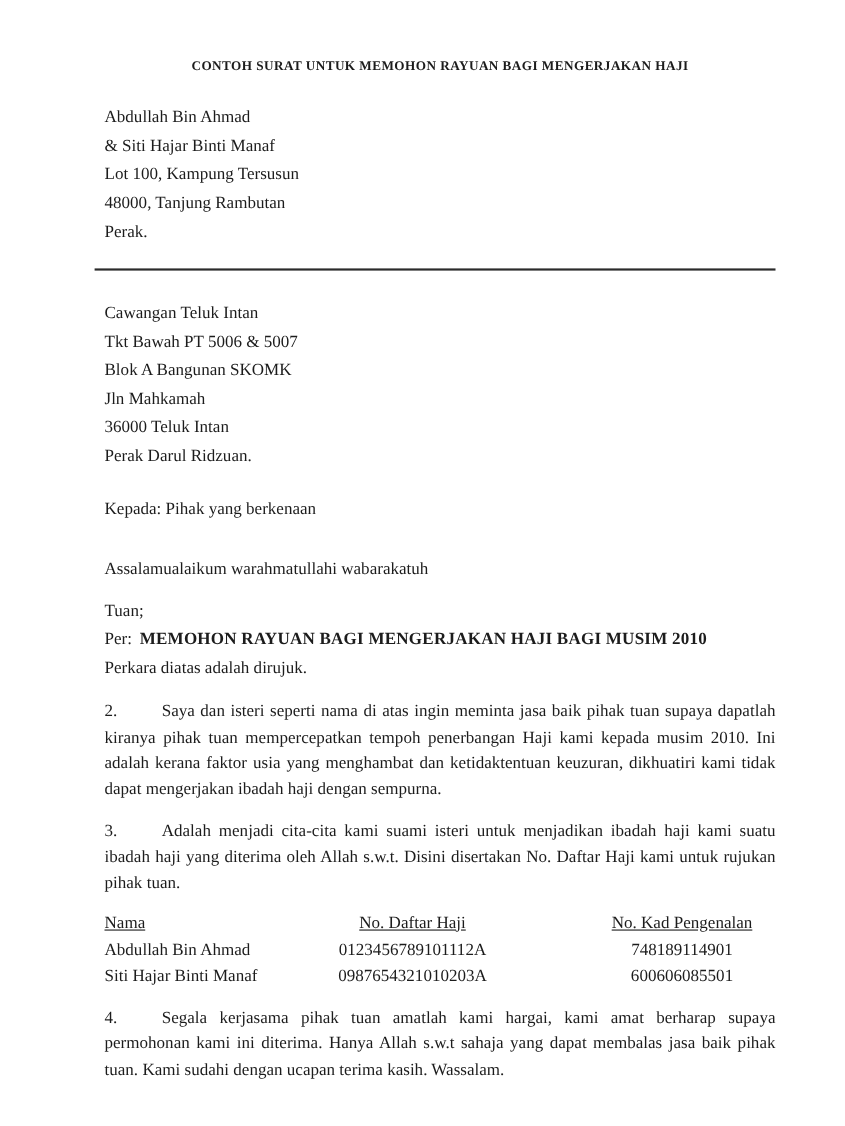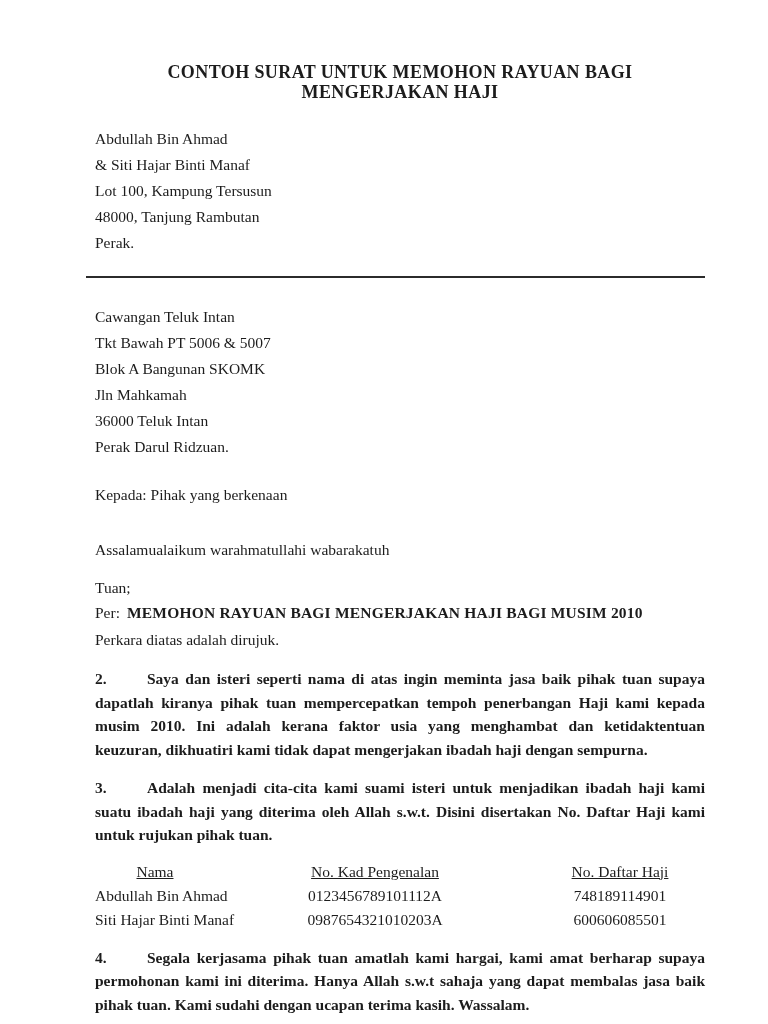--- a/index.html
+++ b/index.html
@@ -16,22 +16,22 @@
     overflow: hidden;
   }
   .page {
     box-sizing: border-box;
     width: 768px;
     height: 1024px;
     padding: 46px 63px 30px 95px;
     background: #ffffff;
   }
   .doc-title {
-    margin: 16px;
-    font-size: 18px;
+    margin: 4px;
+    font-size: 12px;
     font-weight: bold;
     text-align: center;
     letter-spacing: 0.4px;
     line-height: 20px;
   }
   .addr-block { margin: 0; }
   .addr-block p {
     margin: 0;
     line-height: 26px;
     white-space: nowrap;
@@ -62,36 +62,35 @@
   .subject-text {
     font-weight: bold;
     letter-spacing: 0.2px;
     margin-left: 7px;
   }
   .reference-line { margin-top: 2px; }
   .body-par {
     margin: 15px 0 0 0;
     line-height: 23.5px;
     text-align: justify;
-    font-weight: bold;
   }
   .par-num {
     display: inline-block;
     width: 52px;
   }
   .haji-table {
     margin-top: 13px;
     display: grid;
     grid-template-columns: 120px 320px 170px;
   }
   .haji-table .cell {
     line-height: 24px;
     white-space: nowrap;
   }
-  .haji-table .c-left { text-align: center; }
+  .haji-table .c-left { text-align: left; }
   .haji-table .c-center { text-align: center; }
   .haji-table .hdr span { text-decoration: underline; }
   .closing-par { margin-top: 14px; }
 </style>
 </head>
 <body>
 
 <div class="page">
 
   <h1 class="doc-title">CONTOH SURAT UNTUK MEMOHON RAYUAN BAGI MENGERJAKAN HAJI</h1>
@@ -125,22 +124,22 @@
   <p class="single-line per-line"><span>Per:</span><span class="subject-text">MEMOHON RAYUAN BAGI MENGERJAKAN HAJI BAGI MUSIM 2010</span></p>
 
   <p class="single-line reference-line">Perkara diatas adalah dirujuk.</p>
 
   <p class="body-par"><span class="par-num">2.</span><span>Saya dan isteri seperti nama di atas ingin meminta jasa baik pihak tuan supaya dapatlah kiranya pihak tuan mempercepatkan tempoh penerbangan Haji kami kepada musim 2010. Ini adalah kerana faktor usia yang menghambat dan ketidaktentuan keuzuran, dikhuatiri kami tidak dapat mengerjakan ibadah haji dengan sempurna.</span></p>
 
   <p class="body-par"><span class="par-num">3.</span><span>Adalah menjadi cita-cita kami suami isteri untuk menjadikan ibadah haji kami suatu ibadah haji yang diterima oleh Allah s.w.t. Disini disertakan No. Daftar Haji kami untuk rujukan pihak tuan.</span></p>
 
   <div class="haji-table">
     <div class="cell hdr c-left"><span>Nama</span></div>
+    <div class="cell hdr c-center"><span>No. Daftar Haji</span></div>
     <div class="cell hdr c-center"><span>No. Kad Pengenalan</span></div>
-    <div class="cell hdr c-center"><span>No. Daftar Haji</span></div>
 
     <div class="cell c-left">Abdullah Bin Ahmad</div>
     <div class="cell c-center">0123456789101112A</div>
     <div class="cell c-center">748189114901</div>
 
     <div class="cell c-left">Siti Hajar Binti Manaf</div>
     <div class="cell c-center">0987654321010203A</div>
     <div class="cell c-center">600606085501</div>
   </div>
 

